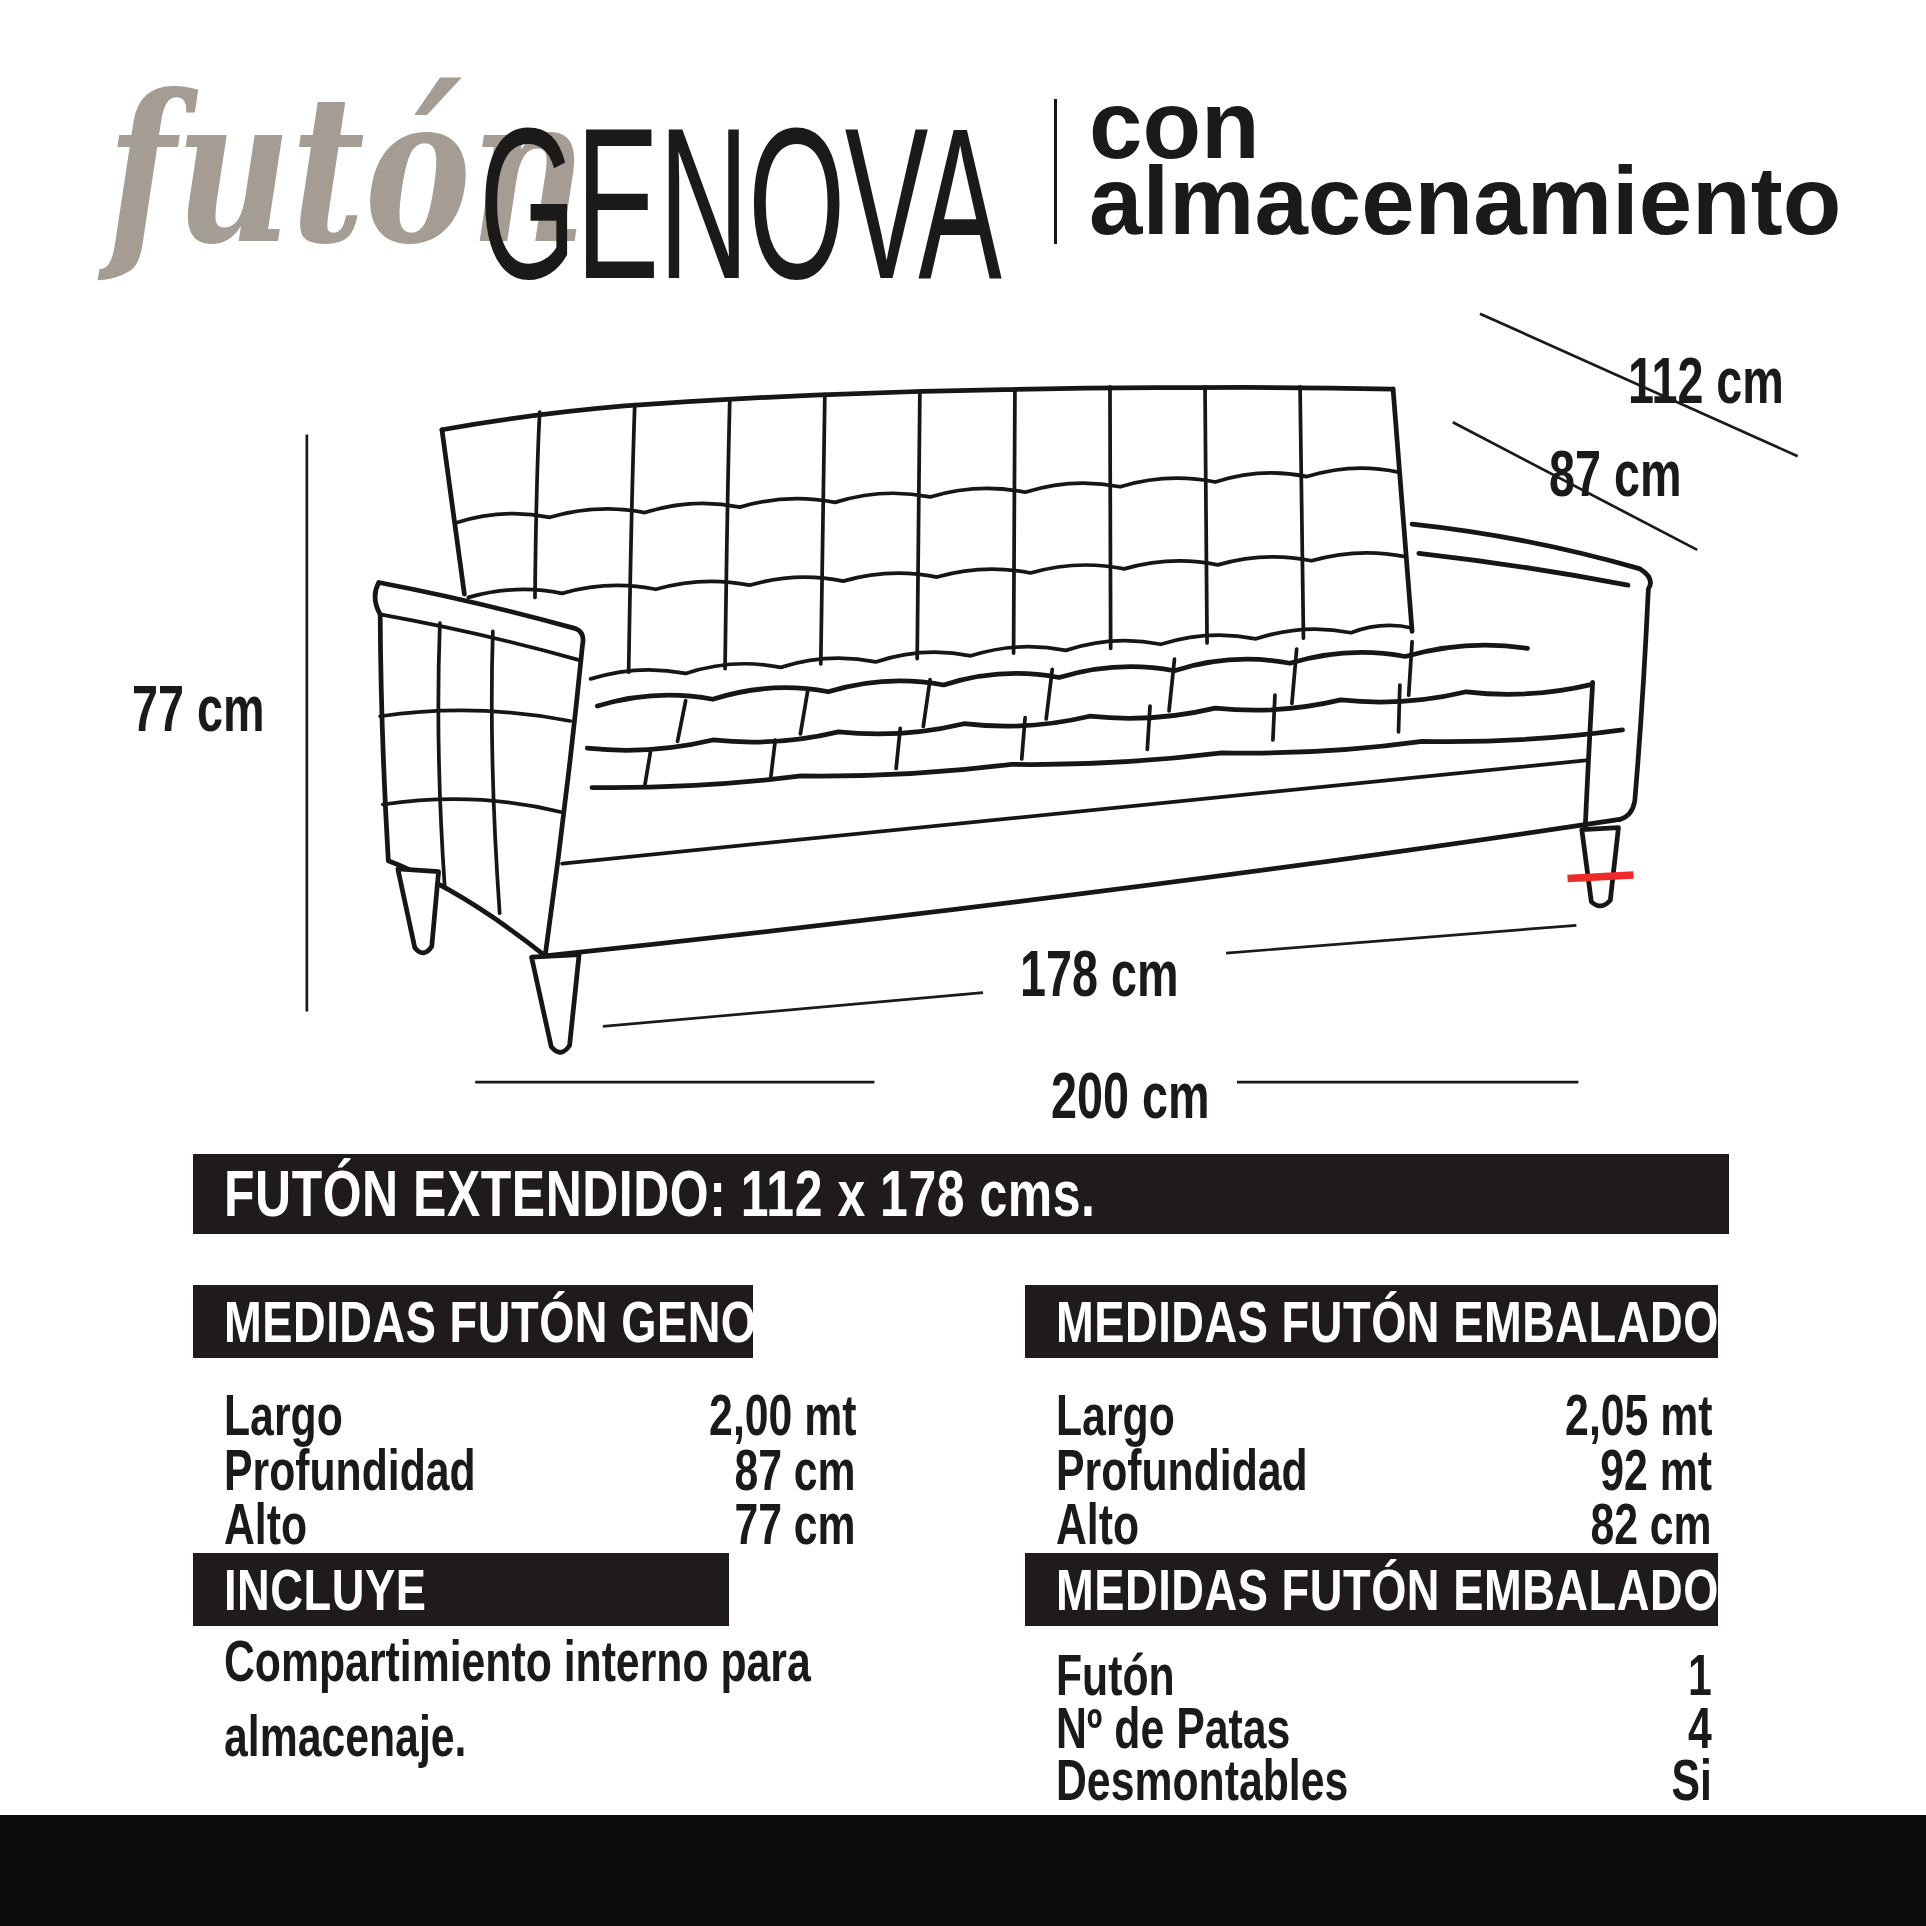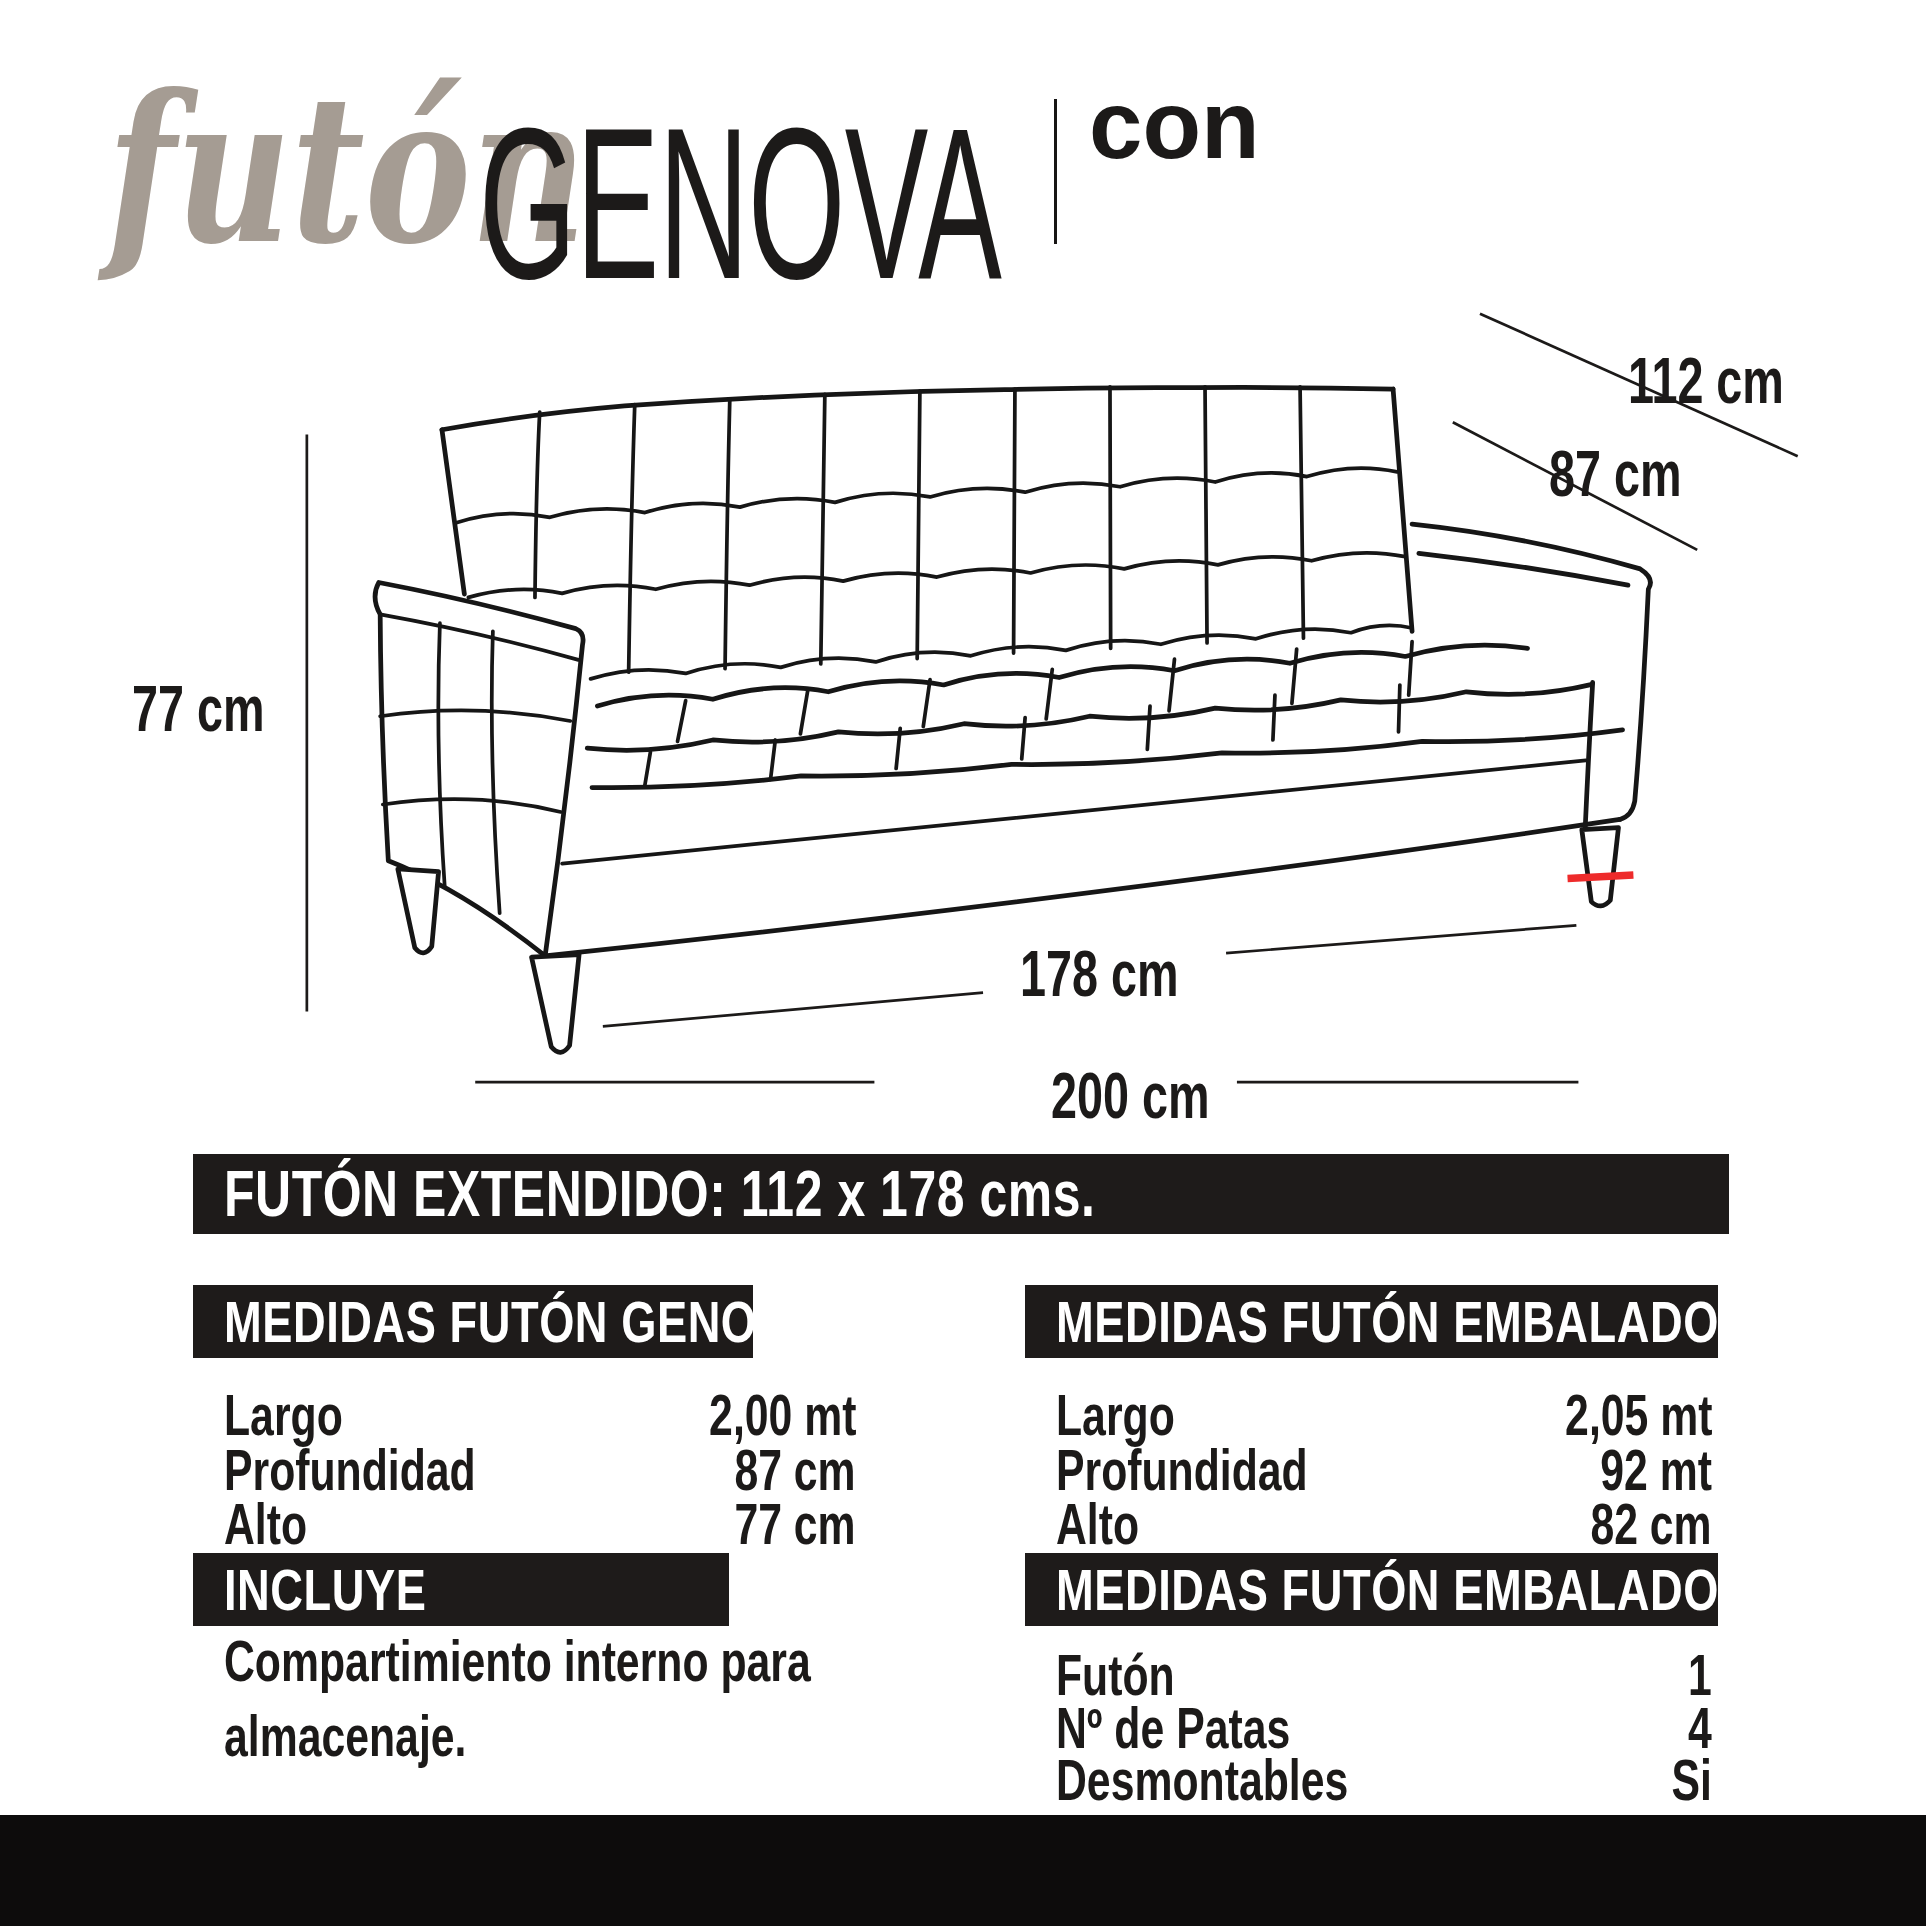--- a/index.html
+++ b/index.html
@@ -55,20 +55,21 @@
 
 <div class="t-script">
   <span class="cond" style="--sx:.78">futón</span>
 </div>
 <div class="t-name">
   <span class="cond" style="--sx:.58">GENOVA</span>
 </div>
 <div class="t-div"></div>
 <div class="t-sub">
   <div>con</div>
+  <div>almacenamiento</div>
 </div>
 
 <svg class="diagram" viewBox="0 0 2837 2837" aria-hidden="true">
   <g>
 
     <path class="ln" d="M651,633 L684,875"></path>
     <path class="ln" d="M651,633 Q780,610 920,598 Q1060,588 1200,582 Q1340,576 1480,574 Q1620,570 1760,571 Q1900,570 2052,573"></path>
     <path class="ln" d="M2052,573 L2080,930"></path>
 
     <path class="ln2" d="M672,770 Q741,748 810,762 Q880,741 950,755 Q1020,733 1090,747 Q1160,726 1230,740 Q1300,718 1370,732 Q1440,711 1510,725 Q1580,703 1650,717 Q1720,696 1790,710 Q1858,688 1925,702 Q1992,681 2058,695"></path>

